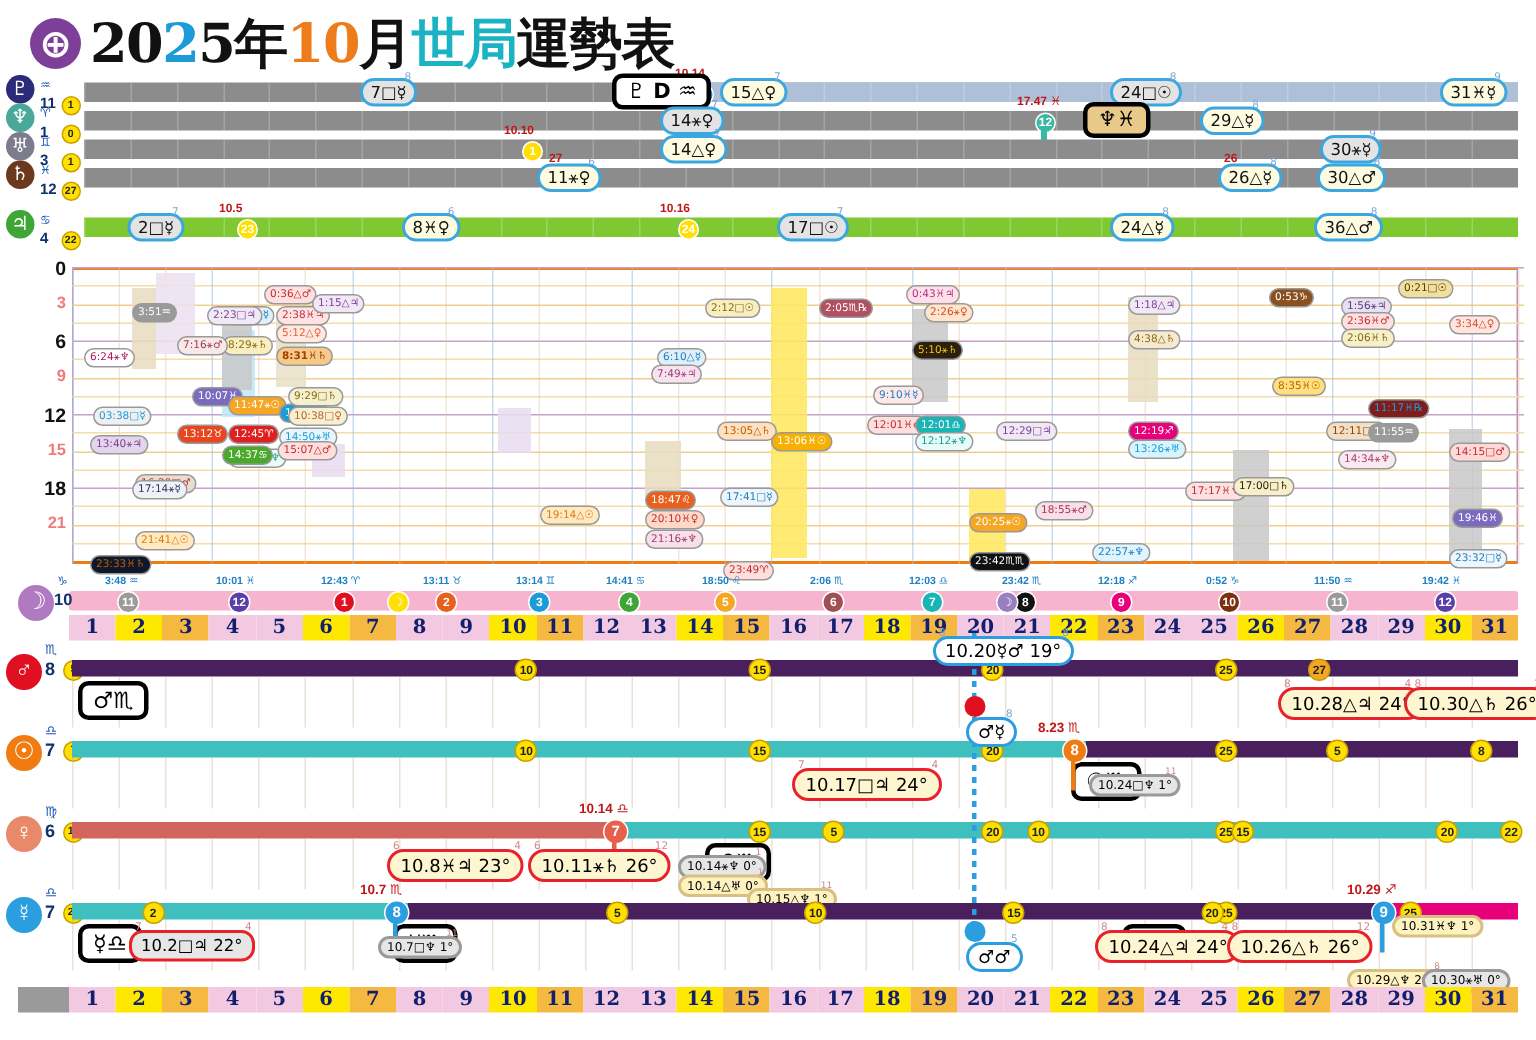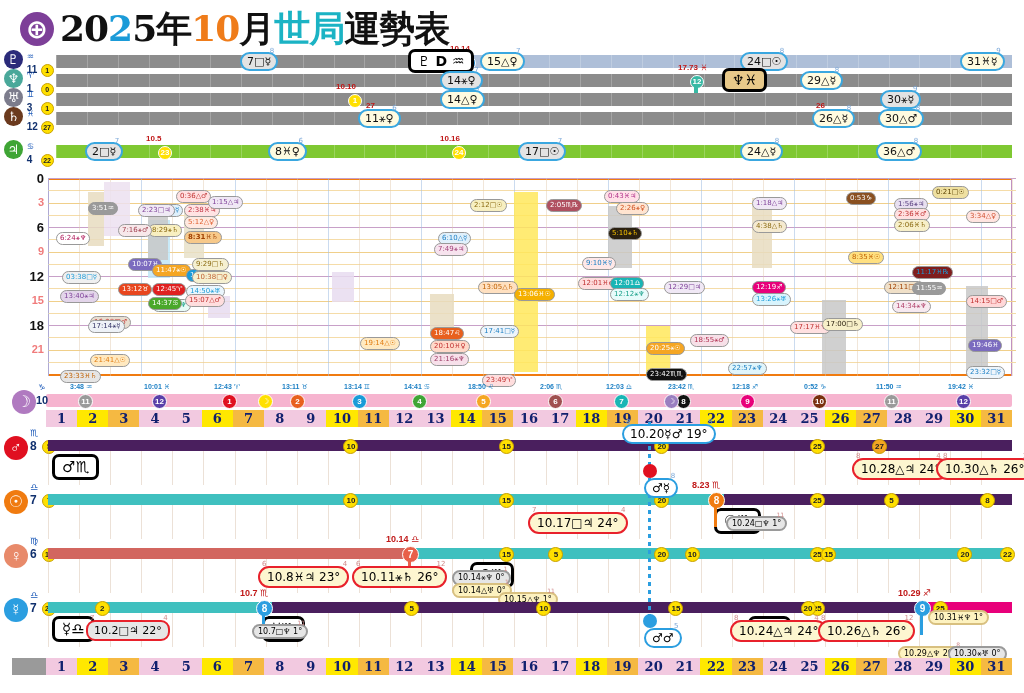--- a/index.html
+++ b/index.html
@@ -140,21 +140,21 @@
     <div class="vline" style="left: 703.613px; top: 19px; height: 13px; background: rgba(255, 255, 255, 0.22);"></div>
     <div class="vline" style="left: 734.452px; top: 19px; height: 13px; background: rgba(255, 255, 255, 0.22);"></div>
     <div class="vline" style="left: 765.29px; top: 19px; height: 13px; background: rgba(255, 255, 255, 0.22);"></div>
     <div class="vline" style="left: 796.129px; top: 19px; height: 13px; background: rgba(255, 255, 255, 0.22);"></div>
     <div class="vline" style="left: 826.968px; top: 19px; height: 13px; background: rgba(255, 255, 255, 0.22);"></div>
     <div class="vline" style="left: 857.806px; top: 19px; height: 13px; background: rgba(255, 255, 255, 0.22);"></div>
     <div class="vline" style="left: 888.645px; top: 19px; height: 13px; background: rgba(255, 255, 255, 0.22);"></div>
     <div class="vline" style="left: 919.484px; top: 19px; height: 13px; background: rgba(255, 255, 255, 0.22);"></div>
     <div class="vline" style="left: 950.323px; top: 19px; height: 13px; background: rgba(255, 255, 255, 0.22);"></div>
     <div class="vline" style="left: 981.161px; top: 19px; height: 13px; background: rgba(255, 255, 255, 0.22);"></div>
-    <div style="position: absolute; left: 678px; top: 8px; font-size: 8px; font-weight: bold; color: rgb(192, 24, 24); white-space: nowrap;">17.73 ♓</div>
+    <div style="position: absolute; left: 678px; top: 8px; font-size: 8px; font-weight: bold; color: rgb(192, 24, 24); white-space: nowrap;">17.47 ♓</div>
     <div style="position: absolute; left: 690px; top: 20px; width: 12px; height: 12px; border-radius: 50%; background: rgb(56, 185, 164); color: rgb(255, 255, 255); font-size: 8px; font-weight: bold; line-height: 12px; text-align: center; border: 1px solid rgb(255, 255, 255);">12</div>
     <div style="position: absolute; left: 694px; top: 31px; width: 4px; height: 18px; background: rgb(56, 185, 164);"></div>
     <div class="bub grey" style="left: 440px; top: 16px; position: absolute;"><span>14⚹♀</span><sup style="position: absolute; right: 2px; top: -9px;">7</sup></div>
     <div class="bub" style="left: 800px; top: 16px; position: absolute;"><span>29△☿</span><sup style="position: absolute; right: 2px; top: -9px;">8</sup></div>
     <div class="boxlbl" style="left: 722px; top: 13px; background: rgb(232, 201, 138);">♆♓</div>
     <div class="row-label" style="left: 4px; top: 32px; width: 52px; height: 21px;">
       <div class="pglyph" style="background: rgb(124, 124, 140);">♅</div>
       <div style="position: relative; margin-left: 2px; width: 32px;">
         <div style="position: absolute; left: 2px; top: -8px; font-size: 8px; color: rgb(26, 88, 184);">♊</div>
         <div style="position: absolute; left: 2px; top: 4px; font-size: 10px; font-weight: bold; color: rgb(16, 48, 110);">3</div>
@@ -367,21 +367,21 @@
     <div class="shade" style="left: 752px; top: 20px; width: 20px; height: 70px; background: rgb(232, 220, 192); opacity: 0.85;"></div>
     <div class="shade" style="left: 822px; top: 122px; width: 24px; height: 74px; background: rgb(200, 200, 200); opacity: 0.85;"></div>
     <div class="shade" style="left: 966px; top: 108px; width: 22px; height: 88px; background: rgb(200, 200, 200); opacity: 0.85;"></div>
     <div class="shade" style="left: 332px; top: 94px; width: 22px; height: 30px; background: rgb(232, 220, 240); opacity: 0.85;"></div>
     <div class="chip" style="left: 88px; top: 24px; background: rgb(154, 154, 154); color: rgb(255, 255, 255);">3:51♒</div>
     <div class="chip" style="left: 56px; top: 54px; background: rgb(255, 255, 255); color: rgb(176, 24, 90);">6:24⚹♆</div>
     <div class="chip" style="left: 62px; top: 93px; background: rgb(240, 240, 240); color: rgb(27, 155, 216);">03:38□☿</div>
     <div class="chip" style="left: 60px; top: 112px; background: rgb(227, 213, 234); color: rgb(125, 63, 152);">13:40⚹♃</div>
     <div class="chip" style="left: 90px; top: 138px; background: rgb(232, 222, 208); color: rgb(192, 48, 48);">16:28□♂</div>
     <div class="chip" style="left: 90px; top: 176px; background: rgb(255, 233, 192); color: rgb(224, 123, 16);">21:41△☉</div>
-    <div class="chip" style="left: 60px; top: 192px; background: #e5e5e5; color: rgb(192, 96, 0);">23:33♓♄</div>
+    <div class="chip" style="left: 60px; top: 192px; background: #0f172a; color: rgb(192, 96, 0);">23:33♓♄</div>
     <div class="chip" style="left: 128px; top: 80px; background: rgb(123, 107, 191); color: rgb(255, 255, 255);">10:07♓</div>
     <div class="chip" style="left: 150px; top: 26px; background: rgb(223, 240, 251); color: rgb(27, 127, 196);">2:15△☿</div>
     <div class="chip" style="left: 152px; top: 86px; background: rgb(245, 166, 35); color: rgb(255, 255, 255);">11:47⚹☉</div>
     <div class="chip" style="left: 152px; top: 105px; background: rgb(224, 32, 32); color: rgb(255, 255, 255);">12:45♈</div>
     <div class="chip" style="left: 152px; top: 121px; background: rgb(232, 251, 246); color: rgb(25, 160, 138);">13:23⚹♆</div>
     <div class="chip" style="left: 148px; top: 46px; background: rgb(248, 239, 192); color: rgb(138, 106, 16);">8:29⚹♄</div>
     <div class="chip" style="left: 186px; top: 107px; background: rgb(234, 246, 253); color: rgb(27, 155, 216);">14:50⚹♅</div>
     <div class="chip" style="left: 186px; top: 91px; background: rgb(27, 155, 216); color: rgb(255, 255, 255);">13:12♊</div>
     <div class="chip" style="left: 184px; top: 53px; background: rgb(247, 201, 138); color: rgb(160, 64, 0); font-weight: bold;">8:31♓♄</div>
     <div class="chip" style="left: 184px; top: 26px; background: rgb(255, 227, 227); color: rgb(192, 48, 64);">2:38♓♃</div>

